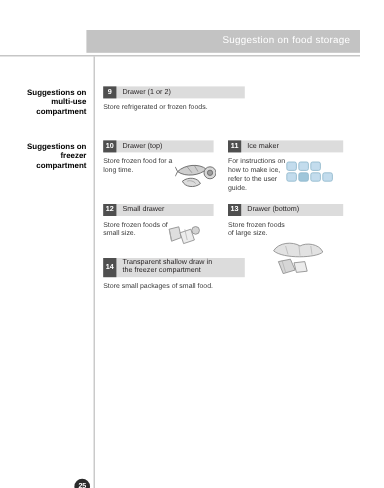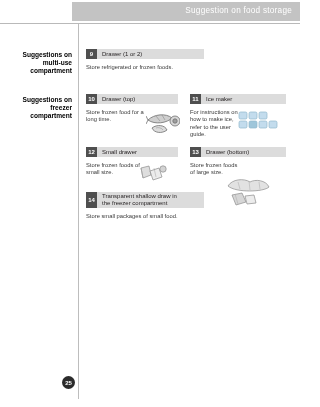--- a/index.html
+++ b/index.html
@@ -14,20 +14,21 @@
     overflow: hidden;
     font-family: "Liberation Sans", sans-serif;
     color: #231f20;
     -webkit-font-smoothing: antialiased;
   }
 
   
   .page {
     position: absolute;
     inset: 0;
+    margin-top: 23px;
   }
 
   .header-bar {
     position: absolute;
     left: 72px;
     top: 2px;
     width: 228px;
     height: 19px;
     background: #c3c3c3;
     box-sizing: border-box;

